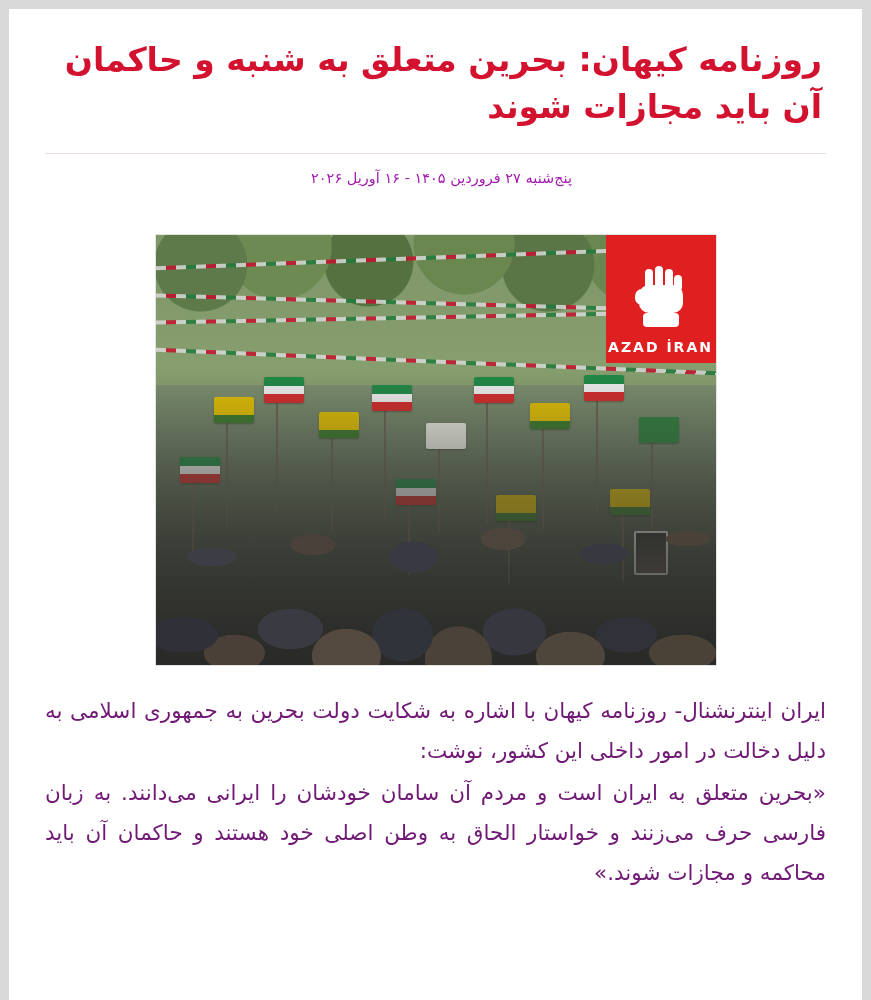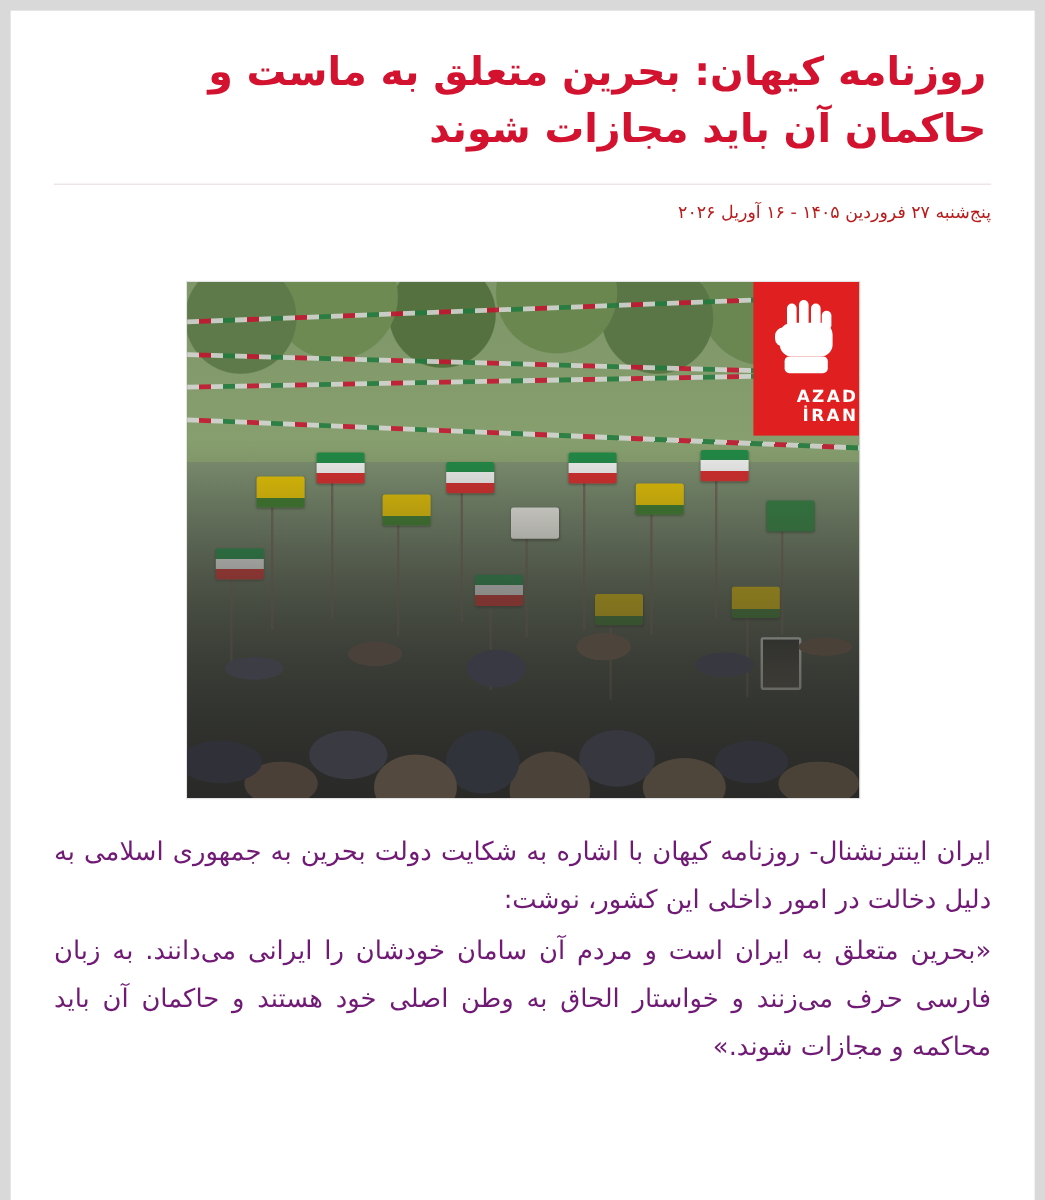--- a/index.html
+++ b/index.html
@@ -56,23 +56,23 @@
     font-family: "DejaVu Sans", "Liberation Sans", sans-serif;
   }
   .rule {
     margin: 22px 36px 0 36px;
     height: 1px;
     background: #eadfe2;
   }
   .dateline {
     margin: 0;
     padding: 14px 36px 0 48px;
-    text-align: right;
+    text-align: center;
     direction: rtl;
-    color: #b91c1c;
+    color: #a21caf;
     font-size: 14.5px;
     line-height: 1.5;
     font-family: "DejaVu Sans", "Liberation Sans", sans-serif;
   }
   .figure {
     margin: 46px auto 0 auto;
     width: 560px;
     height: 430px;
     position: relative;
     overflow: hidden;
@@ -159,21 +159,21 @@
   .portrait {
     position: absolute;
     width: 30px; height: 40px;
     background: linear-gradient(to bottom, #2a2a2a, #5a5046);
     border: 2px solid #e9e9e9;
     border-radius: 2px;
   }
   .logo {
     position: absolute;
     top: 0; right: 0;
-    width: 88px;
+    width: 110px;
     height: 128px;
     background: #e02020;
     color: #ffffff;
     display: flex;
     flex-direction: column;
     align-items: center;
     justify-content: flex-end;
     padding-bottom: 8px;
     box-sizing: border-box;
   }
@@ -206,21 +206,21 @@
 </head>
 <body>
 
 <div class="page">
   <div class="edge-top"></div>
   <div class="edge-left"></div>
   <div class="edge-right"></div>
 
   <div class="content">
 
-    <h1 class="headline">روزنامه کیهان: بحرین متعلق به ماست و حاکمان آن باید مجازات شوند</h1>
+    <h1 class="headline">روزنامه کیهان: بحرین متعلق به شنبه و حاکمان آن باید مجازات شوند</h1>
 
     <div class="rule"></div>
 
     <div class="dateline">پنج‌شنبه ۲۷ فروردین ۱۴۰۵ - ۱۶ آوریل ۲۰۲۶</div>
 
     <div class="figure">
       <div class="photo">
         <div class="tree-band"></div>
         <div class="bunting b1"></div>
         <div class="bunting b2"></div>

